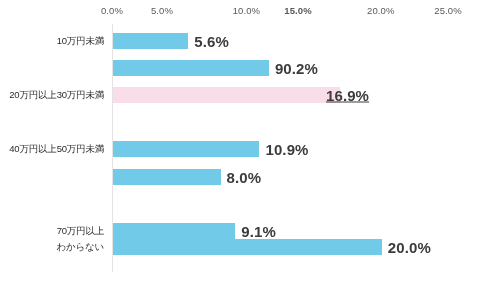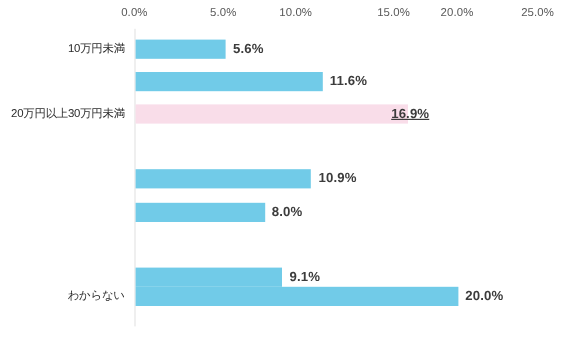--- a/index.html
+++ b/index.html
@@ -81,66 +81,68 @@
     height: 16px;
     background: #71cbe8;
   }
   .bar.highlight {
     background: #f9dde9;
   }
   .val-label {
     position: absolute;
     top: 50%;
     transform: translateY(-50%);
-    font-size: 11px;
+    font-size: 15px;
     font-weight: bold;
     color: #3c3c3c;
     white-space: nowrap;
     letter-spacing: 0.1px;
   }
 </style>
 </head>
 <body>
 
 <div id="chart-root">
 
   <div class="xaxis">
       <div class="xtick" style="left: 112px;">0.0%</div>
-      <div class="xtick" style="left: 186px;">5.0%</div>
+      <div class="xtick" style="left: 162px;">5.0%</div>
       <div class="xtick" style="left: 246.4px;">10.0%</div>
-      <div class="xtick" style="left: 328px;">15.0%</div>
+      <div class="xtick" style="left: 298px; font-weight: bold;">15.0%</div>
       <div class="xtick" style="left: 380.8px;">20.0%</div>
       <div class="xtick" style="left: 448px;">25.0%</div>
     </div>
 
   <div class="plot">
     <div class="axis-line"></div>
   <div class="row" style="top: 3px;">
         <div class="cat-label">10万円未満</div>
         <div class="bar" style="width: 75.264px;"></div>
         <div class="val-label" style="left: 194.264px;">5.6%</div>
       </div>
       <div class="row" style="top: 30.2px;">
         <div class="bar" style="width: 155.904px;"></div>
-        <div class="val-label" style="left: 274.904px;">11.6%</div>
+        <div class="val-label" style="left: 274.904px;">90.2%</div>
       </div>
       <div class="row" style="top: 57.4px;">
         <div class="cat-label">20万円以上30万円未満</div>
         <div class="bar highlight" style="width: 227.136px;"></div>
         <div class="val-label" style="left: 326px; text-decoration: underline;">16.9%</div>
       </div>
       <div class="row" style="top: 111.8px;">
+        <div class="cat-label">40万円以上50万円未満</div>
         <div class="bar" style="width: 146.496px;"></div>
         <div class="val-label" style="left: 265.496px;">10.9%</div>
       </div>
       <div class="row" style="top: 139px;">
         <div class="bar" style="width: 107.52px;"></div>
         <div class="val-label" style="left: 226.52px;">8.0%</div>
       </div>
       <div class="row" style="top: 193.4px;">
+        <div class="cat-label">70万円以上</div>
         <div class="bar" style="width: 122.304px;"></div>
         <div class="val-label" style="left: 241.304px;">9.1%</div>
       </div>
       <div class="row" style="top: 209px;">
         <div class="cat-label">わからない</div>
         <div class="bar" style="width: 268.8px;"></div>
         <div class="val-label" style="left: 387.8px;">20.0%</div>
       </div>
     </div>
 

